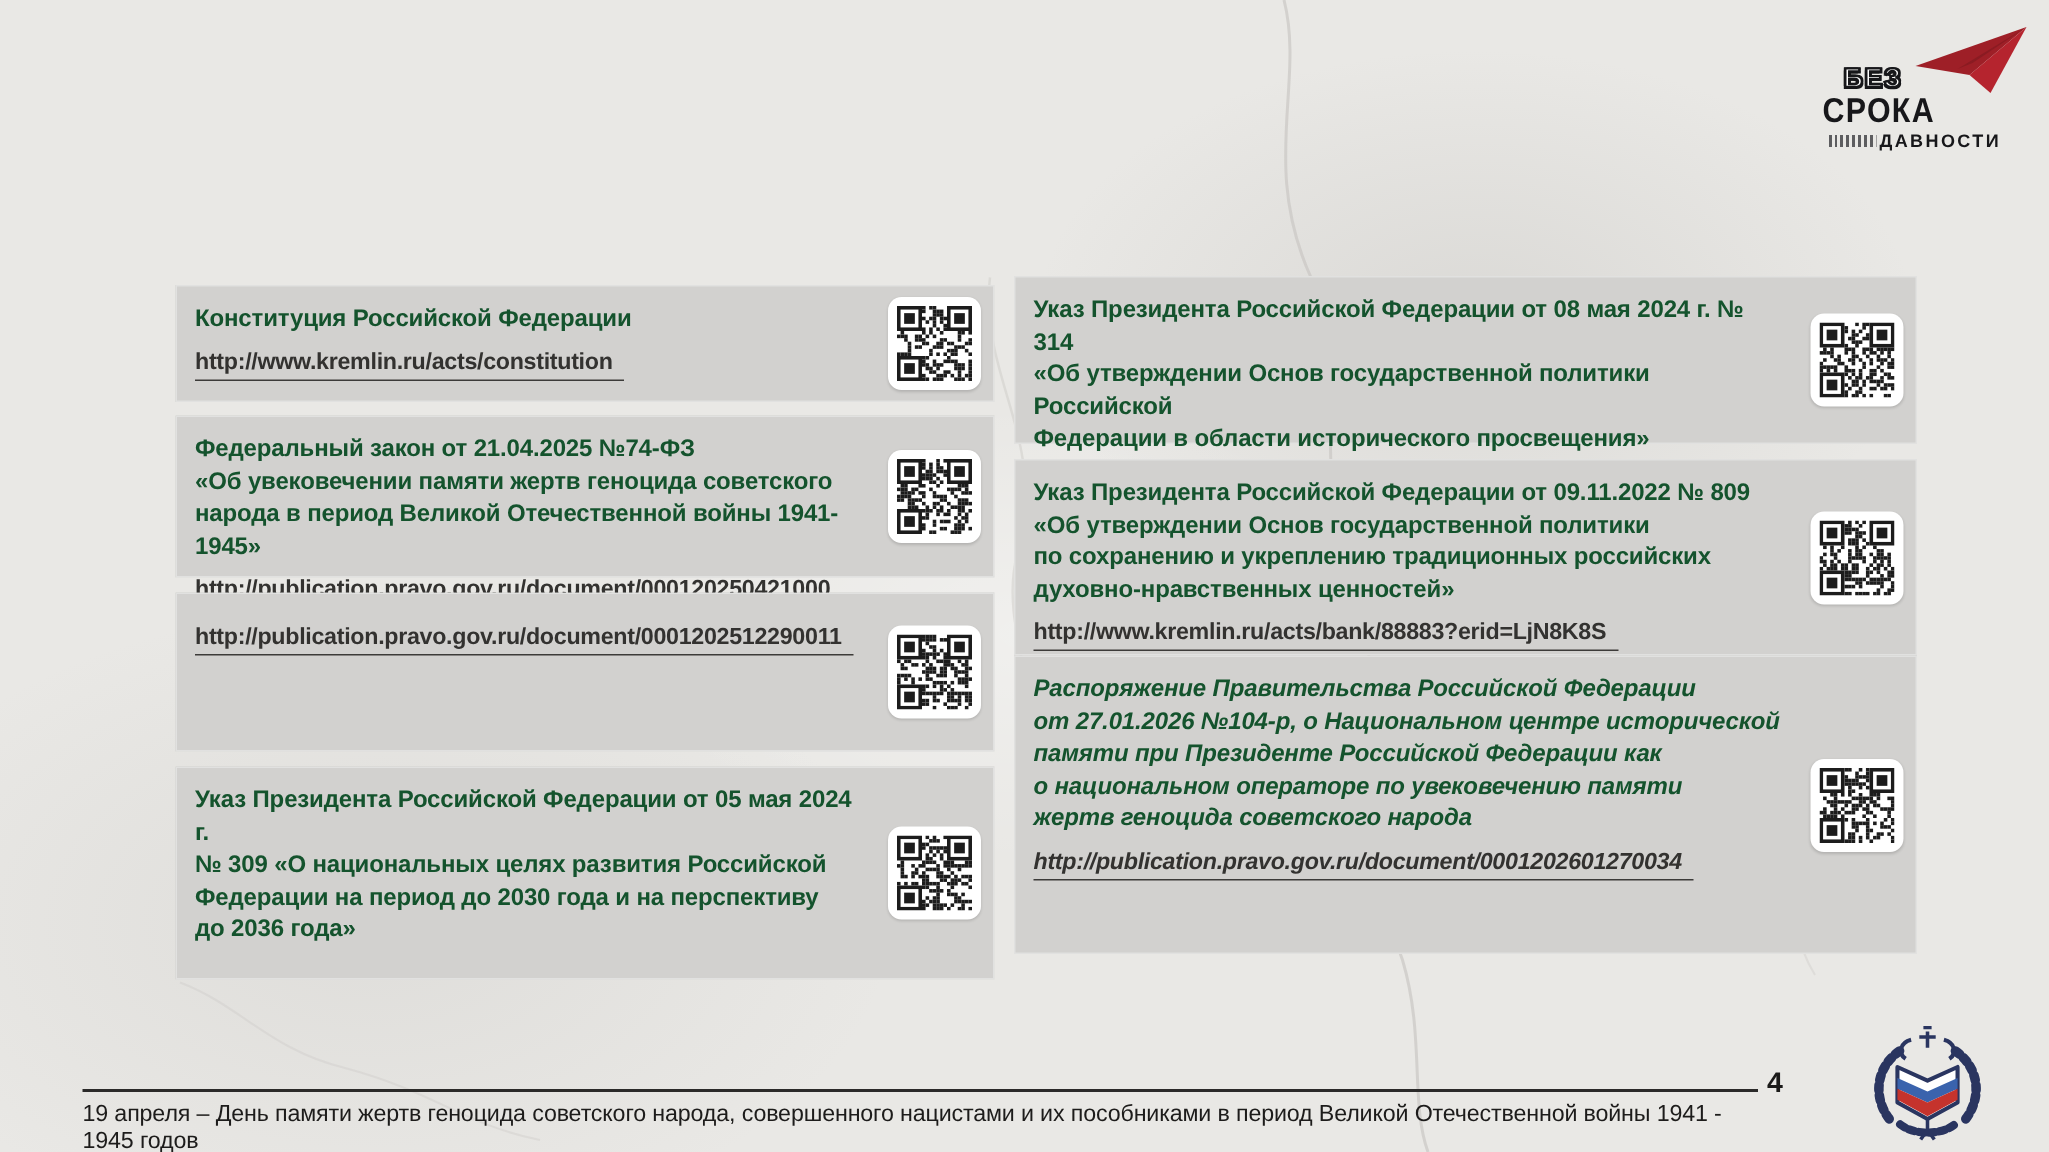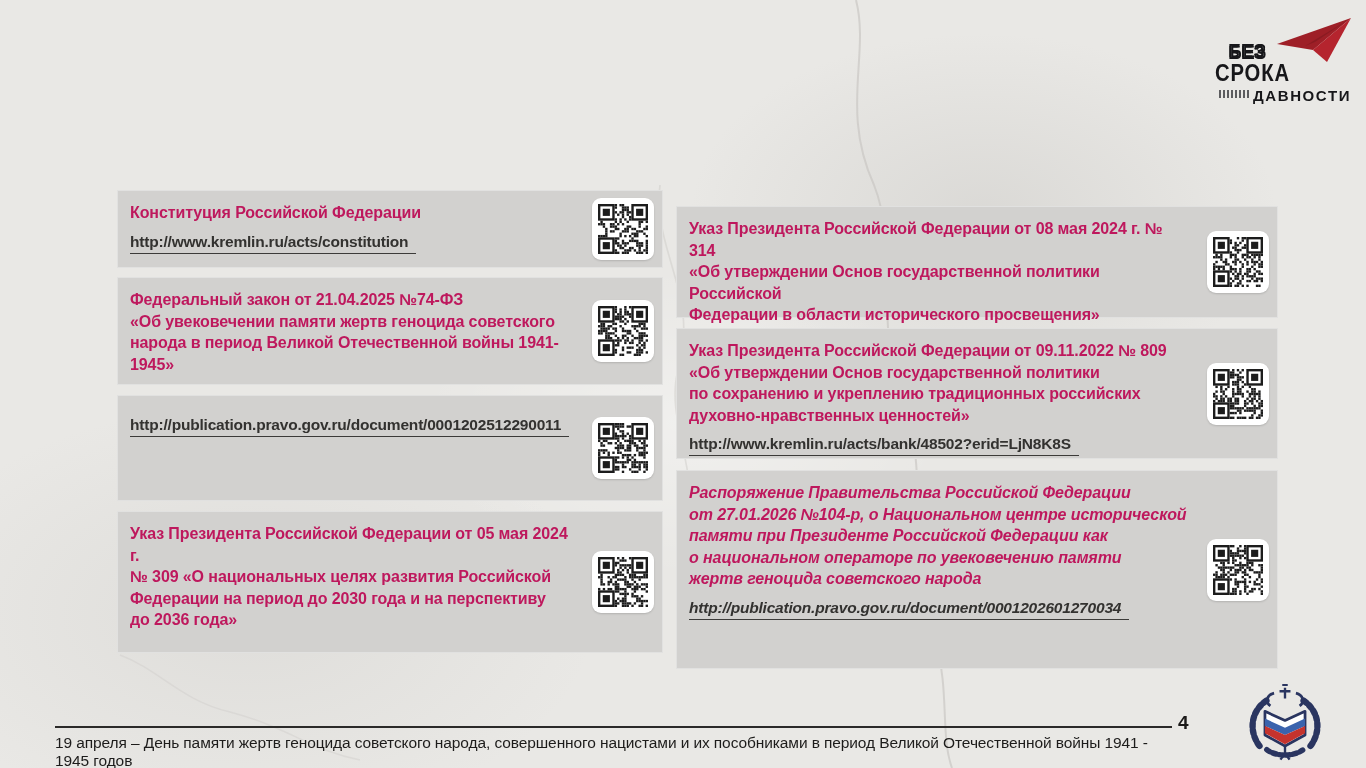--- a/index.html
+++ b/index.html
@@ -29,48 +29,48 @@
     position:absolute;left:380px;top:56px;width:770px;text-align:center;
   }
   .page-title .inner{
     display:inline-block;font-size:45px;line-height:50px;font-weight:700;
     color:#9c2a25;transform:scaleX(0.72);transform-origin:center;
     white-space:nowrap;letter-spacing:0.5px;
   }
   
   .bsd-logo{position:absolute;left:1213px;top:38px;width:145px;height:70px;}
   .bsd-bez{
-    position:absolute;left:16px;top:4px;font-size:18px;font-weight:400;color:#fff;
+    position:absolute;left:16px;top:4px;font-size:18px;font-weight:700;color:#fff;
     -webkit-text-stroke:1.6px #17171a;letter-spacing:1px;
     text-shadow:1px 1px 0 #17171a,-1px 1px 0 #17171a,1px -1px 0 #17171a,-1px -1px 0 #17171a;
   }
   .bsd-sroka{
     position:absolute;left:2px;top:22px;font-size:23px;font-weight:800;color:#17171a;
     transform:scaleX(0.88);transform-origin:left center;letter-spacing:1px;
   }
   .bsd-davnosti{
-    position:absolute;left:40px;top:49px;font-size:15px;font-weight:800;color:#17171a;
+    position:absolute;left:40px;top:49px;font-size:12px;font-weight:800;color:#17171a;
     letter-spacing:1.6px;
   }
   .bsd-barcode{
     position:absolute;left:6px;top:52px;width:32px;height:8px;opacity:.8;
     background:repeating-linear-gradient(90deg,#3a3a3e 0 2px,transparent 2px 4px);
   }
   .bsd-plane{position:absolute;left:62px;top:-22px;width:80px;height:50px;}
   
   .col{position:absolute;display:flex;flex-direction:column;}
   .col-left{left:117px;top:190px;width:546px;}
-  .col-right{left:676px;top:206px;width:602px;}
+  .col-right{left:676px;top:184px;width:602px;}
   .card{
     position:relative;background:#d2d1cf;box-sizing:border-box;
     padding:12px 86px 8px 13px;
     box-shadow:0 0 0 1px rgba(255,255,255,0.35) inset;
   }
   .card-title{
-    font-size:16px;font-weight:700;color:#be185d;line-height:21.5px;
+    font-size:16px;font-weight:700;color:#14532d;line-height:21.5px;
     letter-spacing:-0.1px;white-space:pre-line;
   }
   .card-link{
     display:inline-block;align-self:flex-start;margin-top:8px;
     font-size:15.5px;font-weight:600;color:#333230;text-decoration:none;
     border-bottom:1.5px solid #3c3b39;padding:0 8px 1px 0;line-height:20px;
     letter-spacing:-0.2px;
   }
   .card-body{display:flex;flex-direction:column;align-items:flex-start;}
   .qr-box{
@@ -78,21 +78,21 @@
     width:62px;height:62px;background:#fff;border-radius:9px;
     display:flex;align-items:center;justify-content:center;
     box-shadow:0 1px 2px rgba(0,0,0,0.15);
   }
   
   .col-left  .card:nth-child(1){height:78px;margin-bottom:9px;}
   .col-left  .card:nth-child(2){height:108px;margin-bottom:10px;}
   .col-left  .card:nth-child(3){height:106px;margin-bottom:10px;}
   .col-left  .card:nth-child(4){height:142px;}
   .col-right .card:nth-child(1){height:112px;margin-bottom:10px;}
-  .col-right .card:nth-child(2){height:131px;margin-bottom:11px;}
+  .col-right .card:nth-child(2){height:131px;}
   .col-right .card:nth-child(3){height:199px;font-style:italic;}
   
   .hashtags{
     position:absolute;left:55px;top:679px;color:#8f2026;font-weight:800;
     font-size:15px;line-height:20px;letter-spacing:0.2px;
   }
   .footer-rule{
     position:absolute;left:55px;top:726px;width:1117px;height:2px;background:#2b2a29;
   }
   .page-number{
@@ -278,20 +278,21 @@
             <rect x="2.380952380952381" y="35.714285714285715" width="11.904761904761905" height="11.904761904761905" fill="#fff"></rect>
             <rect x="4.761904761904762" y="38.095238095238095" width="7.142857142857142" height="7.142857142857142" fill="#1c1c1c"></rect>
           </svg>
         </div>
     </div>
     <div class="card">
       <div class="card-body">
         <div class="card-title">Федеральный закон от 21.04.2025 №74-ФЗ
 «Об увековечении памяти жертв геноцида советского
 народа в период Великой Отечественной войны 1941-1945»</div>
+        <a class="card-link">http://publication.pravo.gov.ru/document/000120250421000</a>
       </div>
       <div class="qr-box">
           <svg class="qr" width="50" height="50">
             <rect x="16.67" y="0.00" width="2.38" height="2.38" fill="#1c1c1c"></rect>
             <rect x="26.19" y="0.00" width="2.38" height="2.38" fill="#1c1c1c"></rect>
             <rect x="30.95" y="0.00" width="2.38" height="2.38" fill="#1c1c1c"></rect>
             <rect x="16.67" y="2.38" width="2.38" height="2.38" fill="#1c1c1c"></rect>
             <rect x="21.43" y="2.38" width="2.38" height="2.38" fill="#1c1c1c"></rect>
             <rect x="26.19" y="2.38" width="2.38" height="2.38" fill="#1c1c1c"></rect>
             <rect x="16.67" y="4.76" width="2.38" height="2.38" fill="#1c1c1c"></rect>
@@ -930,21 +931,21 @@
             <rect x="4.761904761904762" y="38.095238095238095" width="7.142857142857142" height="7.142857142857142" fill="#1c1c1c"></rect>
           </svg>
         </div>
     </div>
     <div class="card">
       <div class="card-body">
         <div class="card-title">Указ Президента Российской Федерации от 09.11.2022 № 809
 «Об утверждении Основ государственной политики
 по сохранению и укреплению традиционных российских
 духовно-нравственных ценностей»</div>
-        <a class="card-link">http://www.kremlin.ru/acts/bank/48502?erid=LjN8K8S</a>
+        <a class="card-link">http://www.kremlin.ru/acts/bank/88883?erid=LjN8K8S</a>
       </div>
       <div class="qr-box">
           <svg class="qr" width="50" height="50">
             <rect x="19.05" y="0.00" width="2.38" height="2.38" fill="#1c1c1c"></rect>
             <rect x="23.81" y="0.00" width="2.38" height="2.38" fill="#1c1c1c"></rect>
             <rect x="28.57" y="0.00" width="2.38" height="2.38" fill="#1c1c1c"></rect>
             <rect x="16.67" y="2.38" width="2.38" height="2.38" fill="#1c1c1c"></rect>
             <rect x="19.05" y="2.38" width="2.38" height="2.38" fill="#1c1c1c"></rect>
             <rect x="26.19" y="2.38" width="2.38" height="2.38" fill="#1c1c1c"></rect>
             <rect x="16.67" y="4.76" width="2.38" height="2.38" fill="#1c1c1c"></rect>

